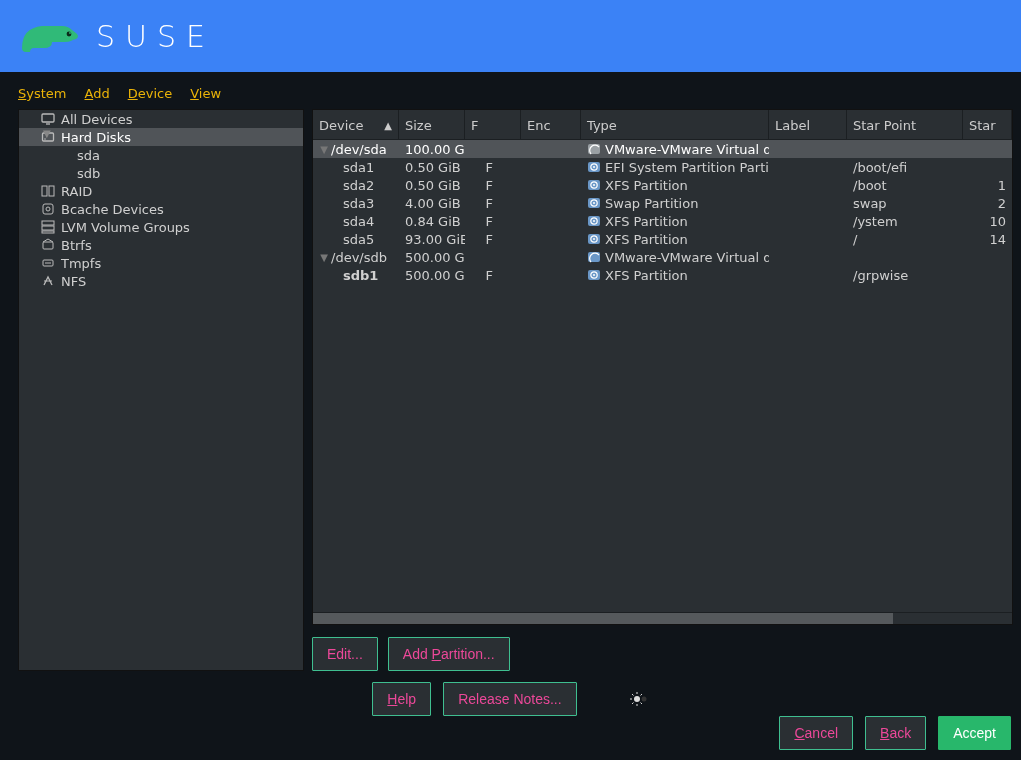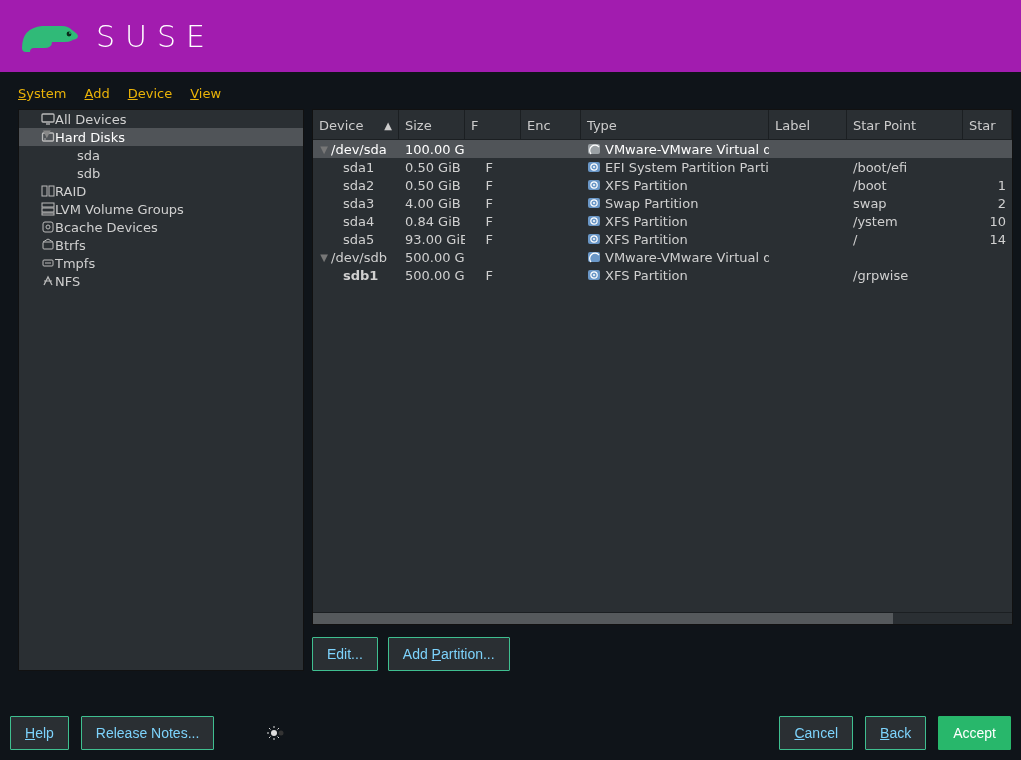--- a/index.html
+++ b/index.html
@@ -9,21 +9,21 @@
     background: #0f1419;
     color: #d0d0d0;
     font-family: "DejaVu Sans", "Liberation Sans", Arial, sans-serif;
     font-size: 13px;
     overflow: hidden;
     position: relative;
   }
   
   .header {
     height: 72px;
-    background: #a21caf;
+    background: #3b82f6;
     display: flex;
     align-items: center;
     padding-left: 20px;
   }
   .logo {
     display: flex;
     align-items: center;
     gap: 14px;
   }
   .chameleon {
@@ -54,20 +54,21 @@
   }
   .sidebar {
     width: 286px;
     background: #2a2f33;
     border: 1px solid #111;
     overflow: hidden;
   }
   .tree-item {
     display: flex;
     align-items: center;
+    gap: 6px;
     height: 18px;
     padding-left: 22px;
     font-size: 13px;
   }
   .tree-item.level2 { padding-left: 58px; }
   .tree-item.selected {
     background: #505458;
     color: #fff;
   }
   .tree-expand {
@@ -165,34 +166,35 @@
   }
   
   .table-actions {
     display:flex;
     gap: 10px;
     padding: 12px 0 0 0;
   }
   .btn {
     background: #2a2f33;
     border: 1px solid #3fbf90;
-    color: #7dd3fc;
+    color: #ec4899;
     padding: 8px 14px;
     font-size: 14px;
     cursor: pointer;
     border-radius: 1px;
   }
   
   .footer {
     position: absolute;
     bottom: 10px;
     left: 10px;
     right: 10px;
     display: flex;
     align-items: center;
+    flex-direction: column;
   }
   .footer-left { display:flex; gap:12px; align-items:center;}
   .footer-right { margin-left:auto; display:flex; gap:12px;}
   .btn-primary {
     background: #28b76b;
     border: 1px solid #28b76b;
     color: #fff;
   }
   .sun-icon {
     margin-left: 40px;
@@ -265,37 +267,37 @@
               <rect x="8" y="2" width="5" height="10" fill="none" stroke="#bbb"></rect>
             </svg>
           </span>
           <span>RAID</span>
         </div>
       </div>
       <div class="tree-item-wrap">
         <div class="tree-item">
           <span class="side-icon">
             <svg width="14" height="14" viewBox="0 0 14 14">
+              <rect x="2" y="2" width="10" height="10" rx="2" fill="none" stroke="#bbb"></rect>
+              <circle cx="7" cy="7" r="2" fill="none" stroke="#bbb"></circle>
+            </svg>
+          </span>
+          <span>Bcache Devices</span>
+        </div>
+      </div>
+      <div class="tree-item-wrap">
+        <div class="tree-item">
+          <span class="side-icon">
+            <svg width="14" height="14" viewBox="0 0 14 14">
               <rect x="1" y="1" width="12" height="4" fill="none" stroke="#bbb"></rect>
               <rect x="1" y="6" width="12" height="4" fill="none" stroke="#bbb"></rect>
               <rect x="1" y="11" width="12" height="2" fill="none" stroke="#bbb"></rect>
             </svg>
           </span>
           <span>LVM Volume Groups</span>
-        </div>
-      </div>
-      <div class="tree-item-wrap">
-        <div class="tree-item">
-          <span class="side-icon">
-            <svg width="14" height="14" viewBox="0 0 14 14">
-              <rect x="2" y="2" width="10" height="10" rx="2" fill="none" stroke="#bbb"></rect>
-              <circle cx="7" cy="7" r="2" fill="none" stroke="#bbb"></circle>
-            </svg>
-          </span>
-          <span>Bcache Devices</span>
         </div>
       </div>
       <div class="tree-item-wrap">
         <div class="tree-item">
           <span class="side-icon">
             <svg width="14" height="14" viewBox="0 0 14 14">
               <rect x="2" y="4" width="10" height="7" rx="1" fill="none" stroke="#bbb"></rect>
               <path d="M2 4 L7 1 L12 4" fill="none" stroke="#bbb"></path>
             </svg>
           </span>

